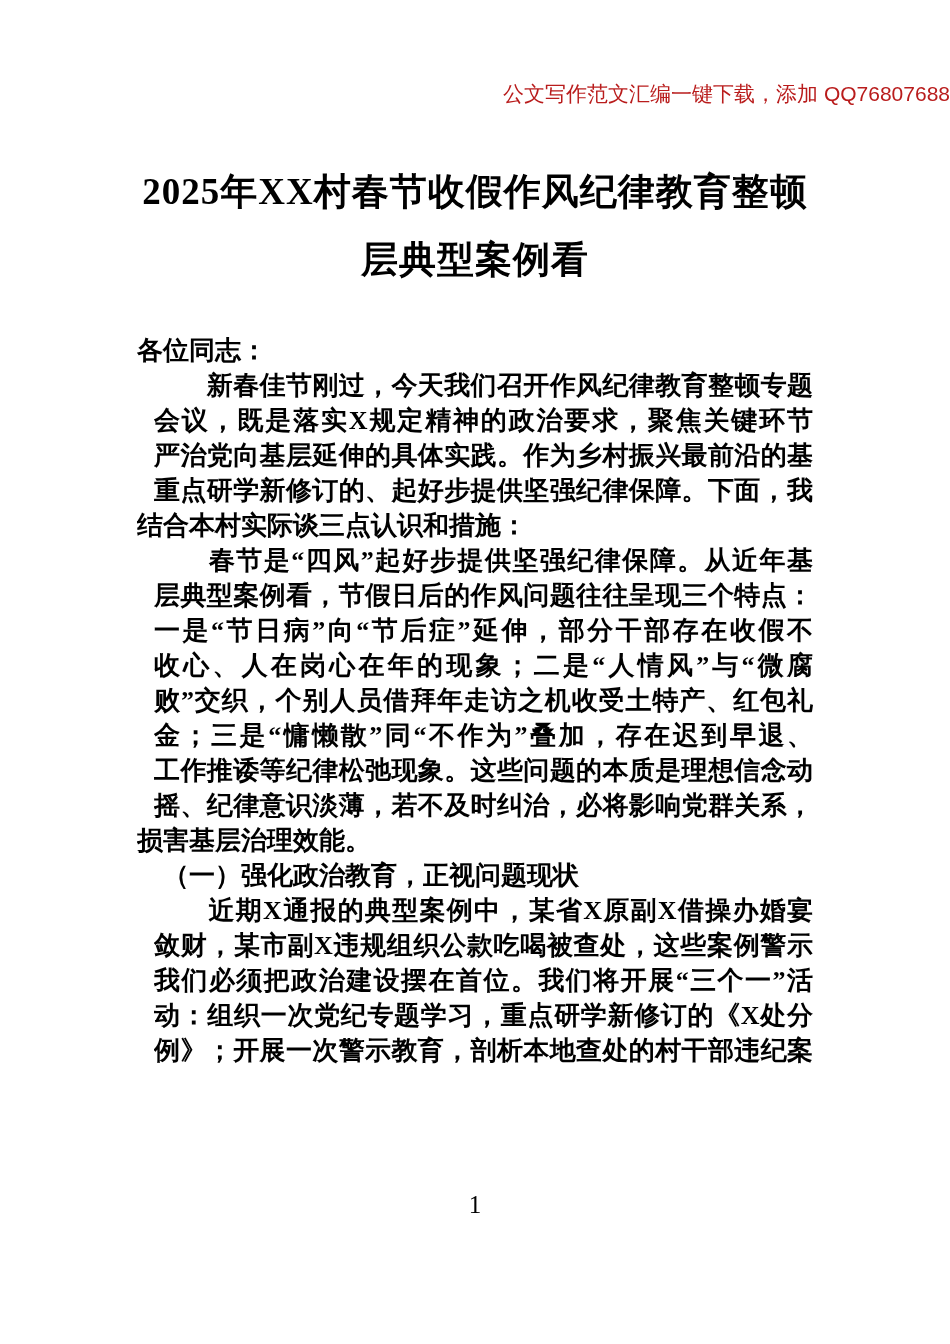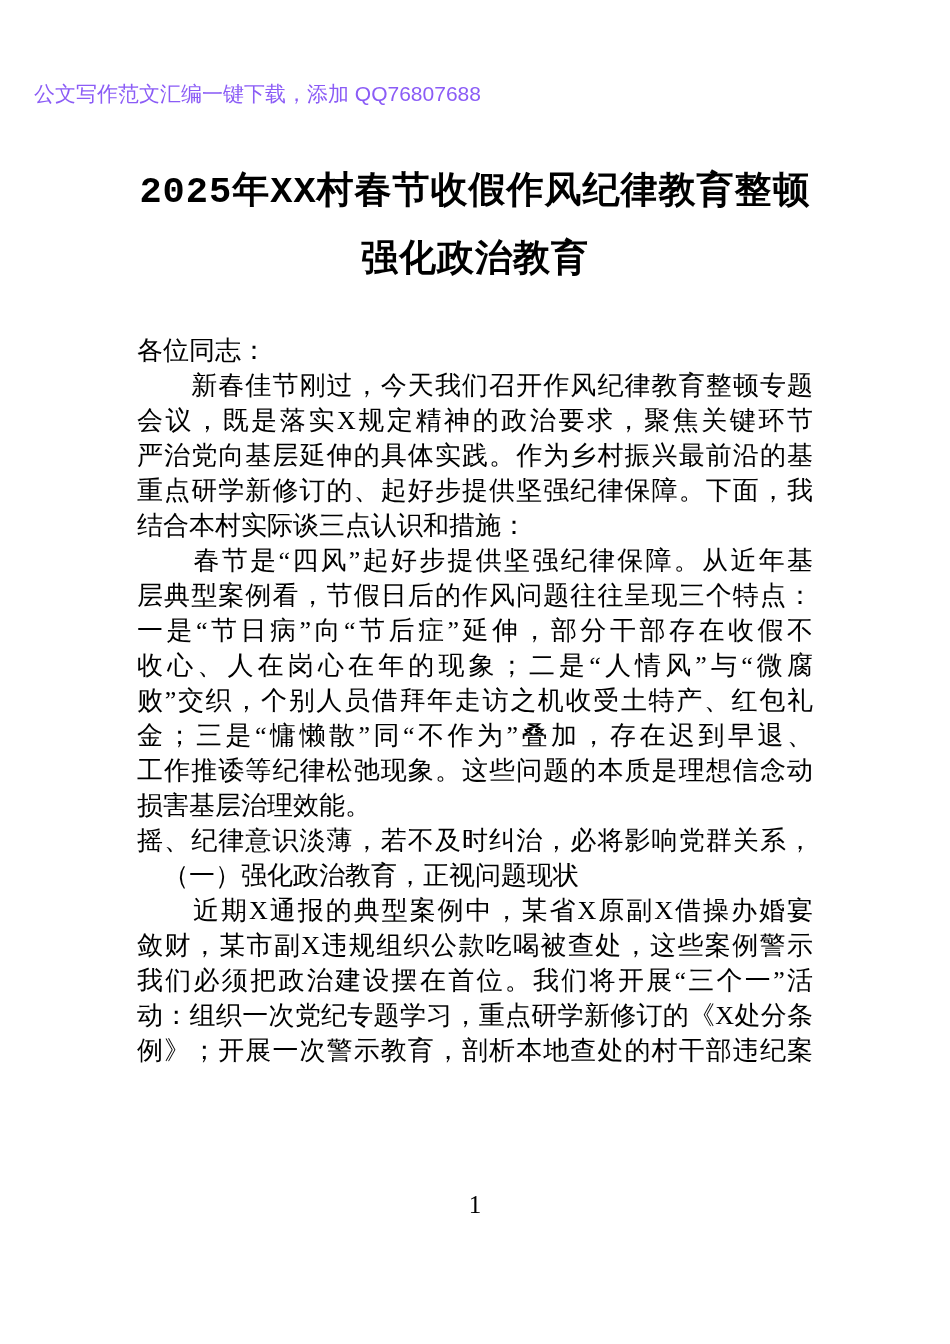--- a/index.html
+++ b/index.html
@@ -16,94 +16,95 @@
     overflow: hidden;
     font-family: "Liberation Serif", "DejaVu Serif", serif;
   }
   .promo {
     position: absolute;
     top: 80px;
     left: 0;
     width: 100%;
     box-sizing: border-box;
     padding-left: 34px;
-    text-align: left;
-    color: #8b5cf6;
+    text-align: right;
+    color: #b91c1c;
     font-family: "Liberation Sans", "DejaVu Sans", sans-serif;
     font-size: 21px;
     line-height: 28px;
   }
   .title {
     position: absolute;
     top: 158px;
     left: 135px;
     width: 680px;
     margin: 0;
     text-align: center;
     font-size: 37px;
     line-height: 68px;
     font-weight: 600;
     letter-spacing: 1px;
-    font-family: Liberation Mono, monospace;
   }
   .title-line { display: block; }
   .doc-body {
     position: absolute;
     top: 333px;
     left: 137px;
     width: 676px;
     font-size: 26px;
     line-height: 35px;
   }
   .line {
     height: 35px;
     overflow: hidden;
+    font-weight: bold;
   }
   .j {
     text-align: justify;
     text-align-last: justify;
+    margin-left: 17px;
   }
   .footer {
     position: absolute;
     top: 1190px;
     left: 137px;
     width: 676px;
     text-align: center;
     font-size: 25px;
     line-height: 30px;
   }
 </style>
 </head>
 <body>
 
 <div class="page">
 
   <div class="promo">公文写作范文汇编一键下载，添加 QQ76807688</div>
 
   <h1 class="title">
     <span class="title-line">2025年XX村春节收假作风纪律教育整顿</span>
-    <span class="title-line">强化政治教育</span>
+    <span class="title-line">层典型案例看</span>
   </h1>
 
   <div class="doc-body">
     <div class="line">各位同志：</div>
     <div class="line j">　　新春佳节刚过，今天我们召开作风纪律教育整顿专题</div>
     <div class="line j">会议，既是落实X规定精神的政治要求，聚焦关键环节</div>
     <div class="line j">严治党向基层延伸的具体实践。作为乡村振兴最前沿的基</div>
     <div class="line j">重点研学新修订的、起好步提供坚强纪律保障。下面，我</div>
     <div class="line">结合本村实际谈三点认识和措施：</div>
     <div class="line j">　　春节是“四风”起好步提供坚强纪律保障。从近年基</div>
     <div class="line j">层典型案例看，节假日后的作风问题往往呈现三个特点：</div>
     <div class="line j">一是“节日病”向“节后症”延伸，部分干部存在收假不</div>
     <div class="line j">收心、人在岗心在年的现象；二是“人情风”与“微腐</div>
     <div class="line j">败”交织，个别人员借拜年走访之机收受土特产、红包礼</div>
     <div class="line j">金；三是“慵懒散”同“不作为”叠加，存在迟到早退、</div>
     <div class="line j">工作推诿等纪律松弛现象。这些问题的本质是理想信念动</div>
+    <div class="line j">摇、纪律意识淡薄，若不及时纠治，必将影响党群关系，</div>
     <div class="line">损害基层治理效能。</div>
-    <div class="line j">摇、纪律意识淡薄，若不及时纠治，必将影响党群关系，</div>
     <div class="line">　（一）强化政治教育，正视问题现状</div>
     <div class="line j">　　近期X通报的典型案例中，某省X原副X借操办婚宴</div>
     <div class="line j">敛财，某市副X违规组织公款吃喝被查处，这些案例警示</div>
     <div class="line j">我们必须把政治建设摆在首位。我们将开展“三个一”活</div>
     <div class="line j">动：组织一次党纪专题学习，重点研学新修订的《X处分条</div>
     <div class="line j">例》；开展一次警示教育，剖析本地查处的村干部违纪案</div>
   </div>
 
   <div class="footer">
     <span>1</span>

